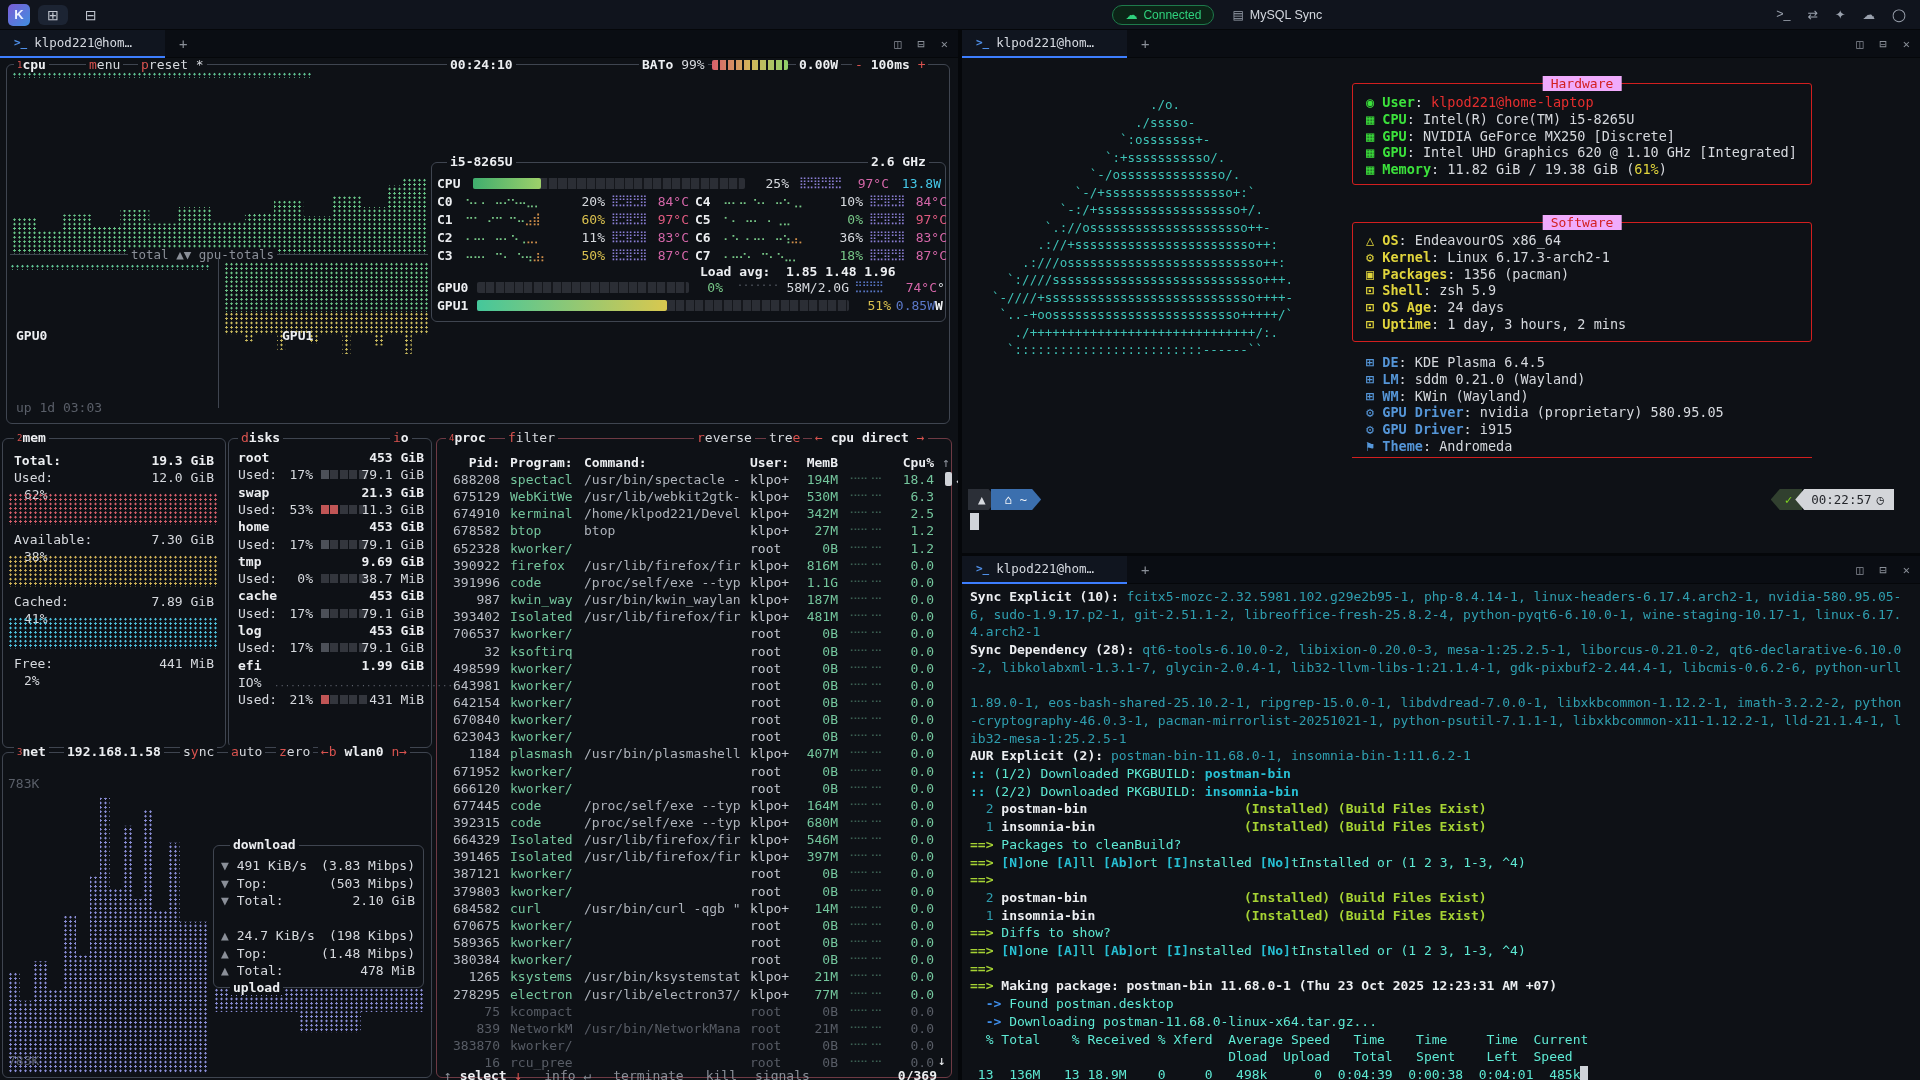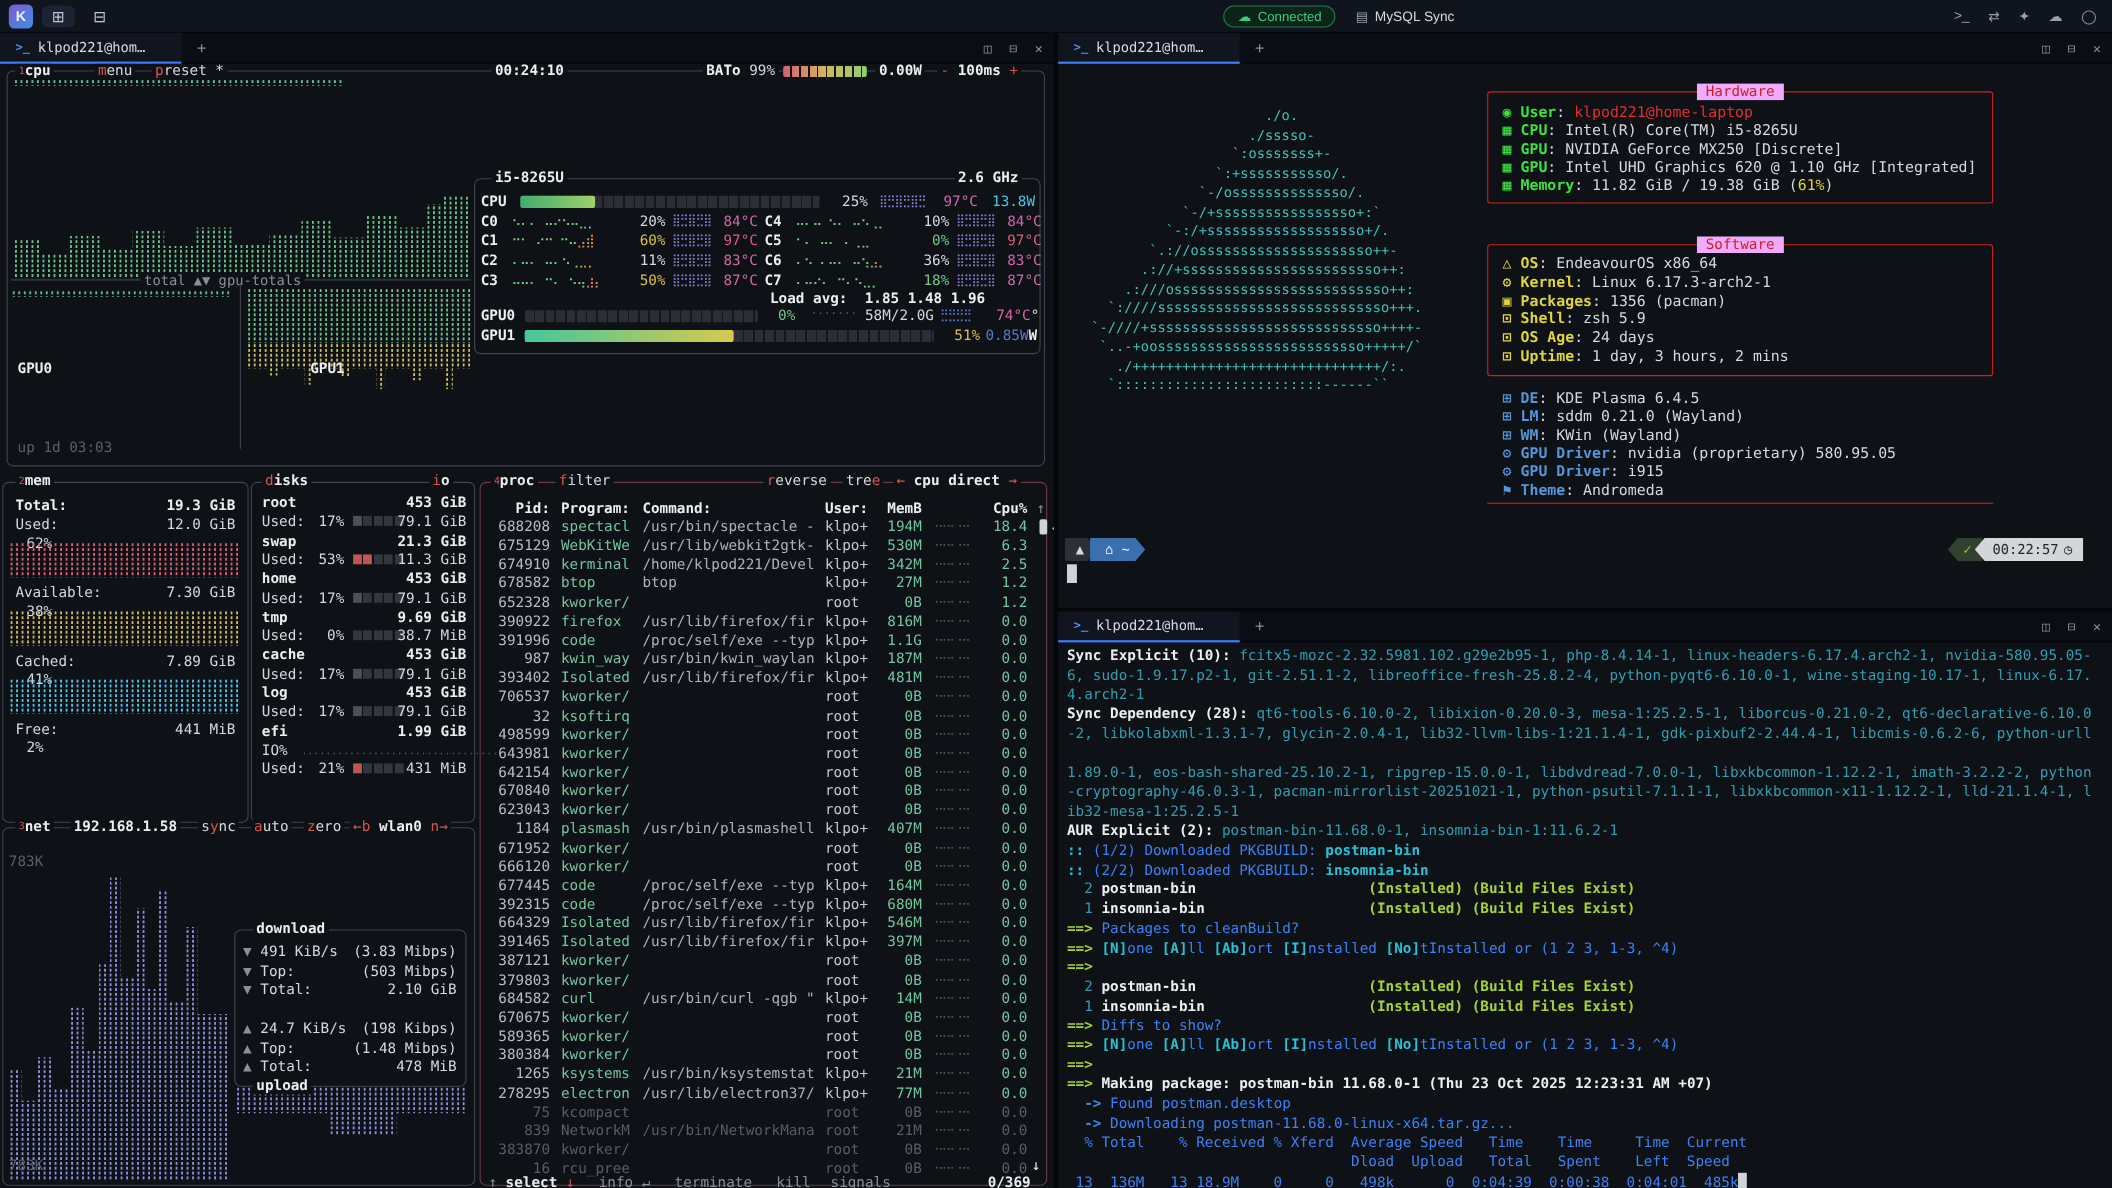--- a/index.html
+++ b/index.html
@@ -77,21 +77,21 @@
   .ff-g { color:#3ce23c; font-weight:bold; }
   .ff-y { color:#e0d43c; font-weight:bold; }
   .ff-b { color:#5596d8; font-weight:bold; }
   .ff-red { color:#e62e2e; font-weight:bold; }
   .ff-ul { position:absolute; height:0; border-top:1.5px solid #d21f1f; }
   
   .pseg { height:21px; display:flex; align-items:center; font-size:12.5px; }
   
   .tline { position:absolute; left:8px; right:2px; height:18px; line-height:18px; white-space:pre;
            font-size:13px; overflow:hidden; }
-  .c-w { color:#3b82f6; } .c-wb { color:#eceef1; font-weight:bold; }
+  .c-w { color:#5eead4; } .c-wb { color:#eceef1; font-weight:bold; }
   .c-teal2 { color:#2f9fb0; } .c-cyanb { color:#27c0d4; font-weight:bold; }
   .c-lime { color:#a6d334; font-weight:bold; } .c-blue2 { color:#3f8eea; font-weight:bold; }
   .c-yel2 { color:#e0d43c; }
   .cursor { display:inline-block; width:8px; height:15px; background:#cfd3d9; vertical-align:-2px; }
   .vline { position:absolute; background:#05070a; }
 </style>
 </head>
 <body>
 <div class="screen">
 

